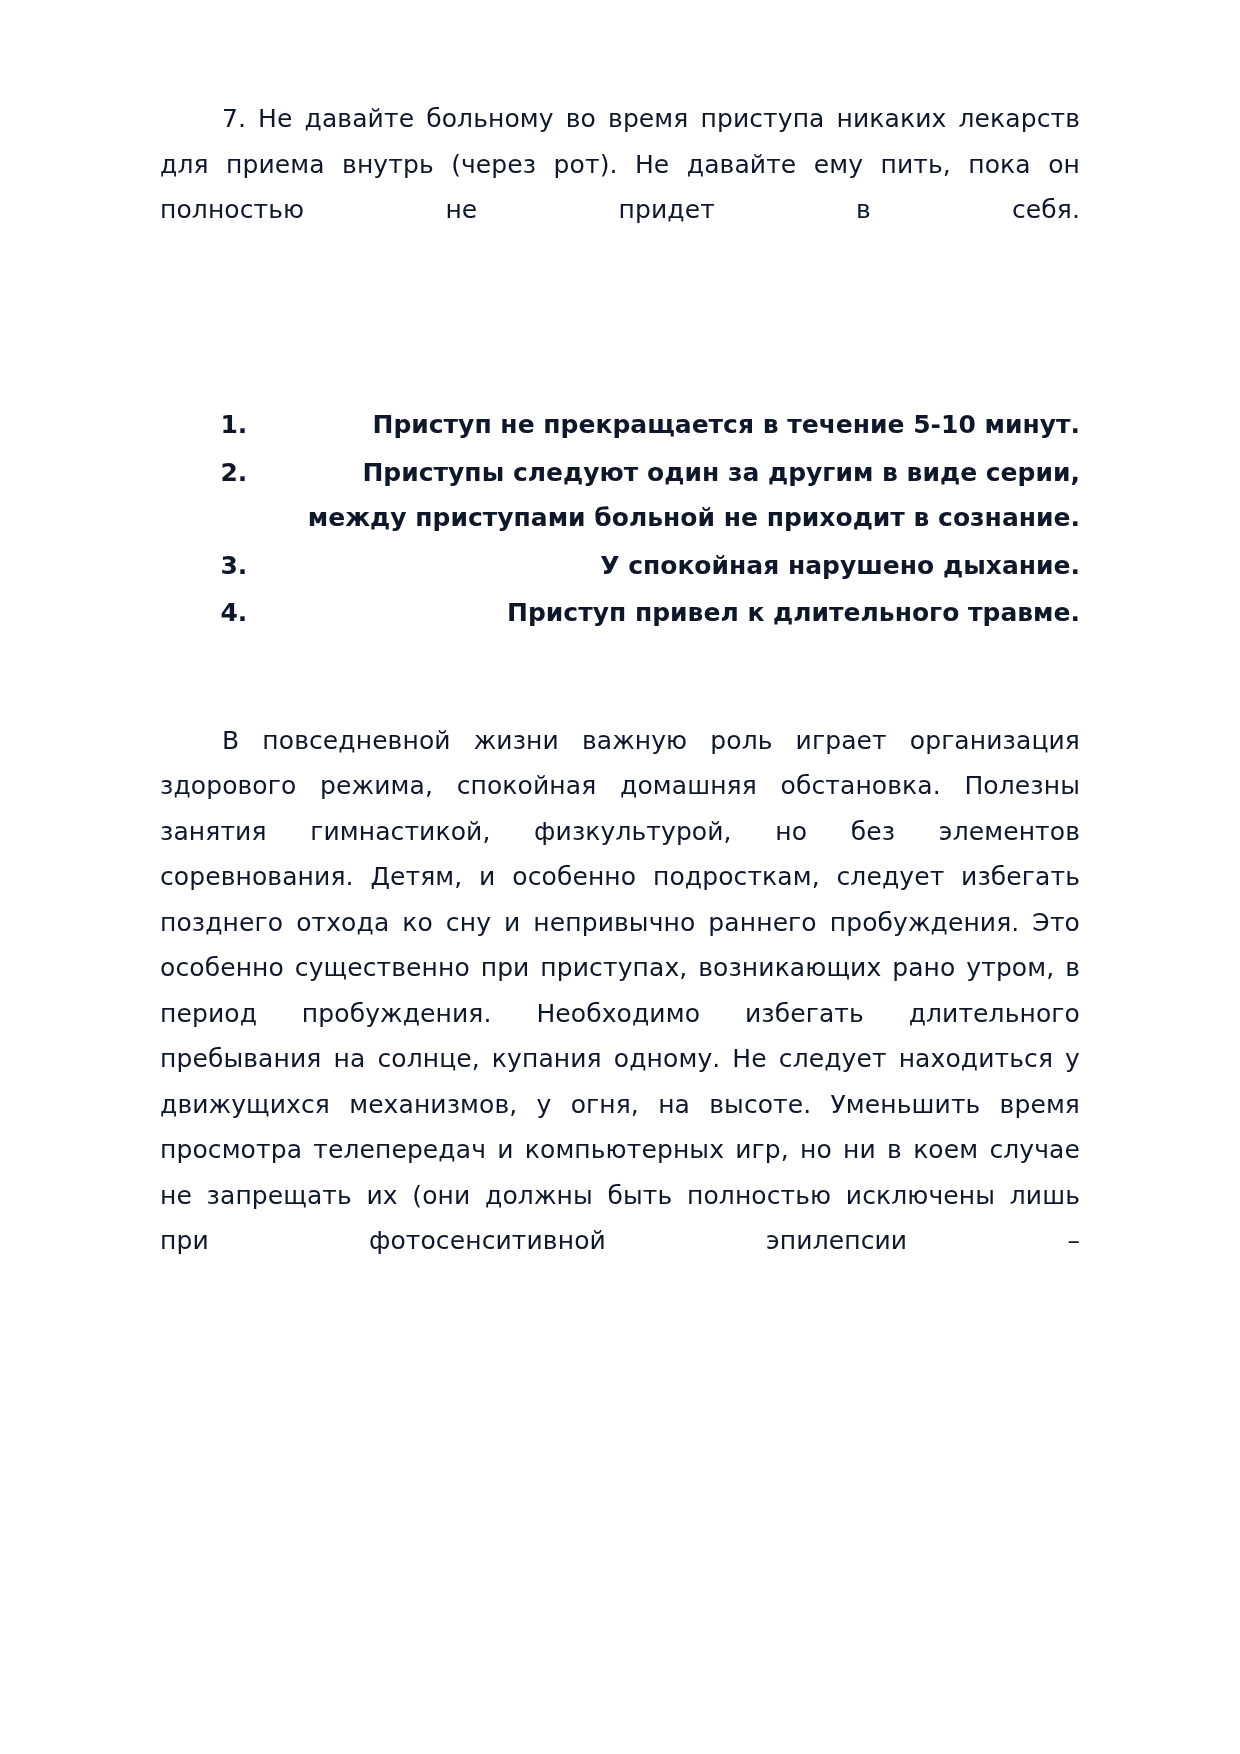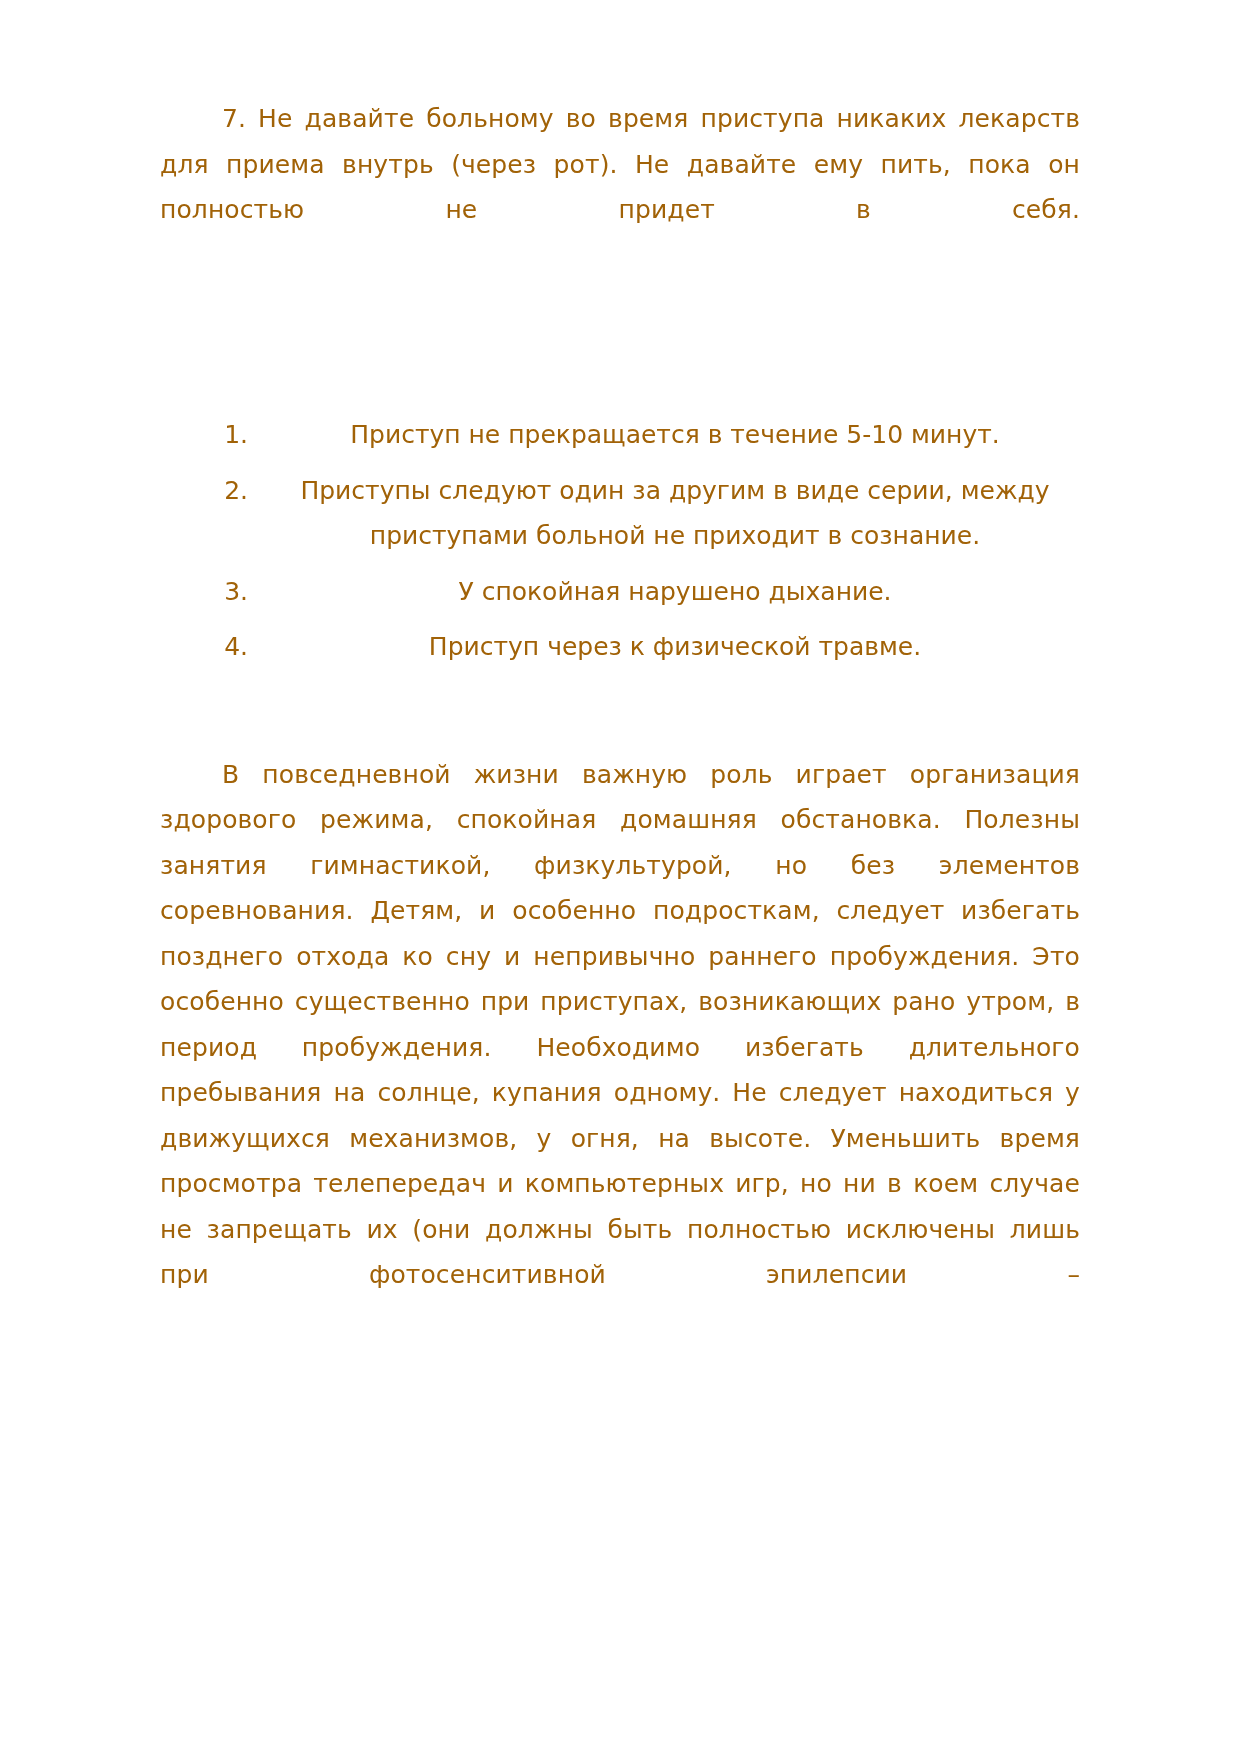--- a/index.html
+++ b/index.html
@@ -8,21 +8,21 @@
     background: #ffffff;
   }
   .page {
     width: 1240px;
     height: 1754px;
     background: #ffffff;
     position: relative;
     box-sizing: border-box;
     padding: 96px 160px 60px 160px;
     font-family: "DejaVu Sans", "Liberation Sans", sans-serif;
-    color: #a16207;
+    color: #0f172a;
     overflow: hidden;
   }
   .doc {
     width: 920px;
   }
   p.para {
     margin: 0 0 0 0;
     font-size: 25px;
     line-height: 1.82;
     text-align: justify;
@@ -37,23 +37,24 @@
   .gap-lg { height: 80px; }
 
   ol.numlist {
     margin: 0;
     padding: 0 0 0 96px;
     list-style-type: decimal;
     font-size: 25px;
     line-height: 1.82;
   }
   ol.numlist li {
-    margin: 10px 0 2px 0;
+    margin: 0 0 2px 0;
     padding-left: 14px;
-    text-align: center;
+    text-align: right;
+    font-weight: bold;
   }
   ol.numlist li::marker {
     font-size: 25px;
   }
   .underline {
     text-underline-offset: 4px;
   }
   .justify-stretch {
     text-align: justify;
   }
@@ -76,21 +77,21 @@
 
     <div class="gap-md"></div>
 
 
     <div class="gap-sm"></div>
 
     <ol class="numlist">
       <li>Приступ не прекращается в течение 5-10 минут.</li>
       <li>Приступы следуют один за другим в виде серии, между приступами больной не приходит в сознание.</li>
       <li>У спокойная нарушено дыхание.</li>
-      <li>Приступ через к физической травме.</li>
+      <li>Приступ привел к длительного травме.</li>
     </ol>
 
     <div class="gap-lg"></div>
 
     <p class="para indent justify-stretch"><span class="underline">В повседневной жизни</span><span> важную роль играет организация здорового режима, спокойная домашняя обстановка. Полезны занятия гимнастикой, физкультурой, но без элементов соревнования. Детям, и особенно подросткам, следует избегать позднего отхода ко сну и непривычно раннего пробуждения. Это особенно существенно при приступах, возникающих рано утром, в период пробуждения. Необходимо избегать длительного пребывания на солнце, купания одному. Не следует находиться у движущихся механизмов, у огня, на высоте. Уменьшить время просмотра телепередач и компьютерных игр, но ни в коем случае не запрещать их (они должны быть полностью исключены лишь при фотосенситивной эпилепсии –</span></p>
 
   </div>
 </div>
 
 </body></html>

